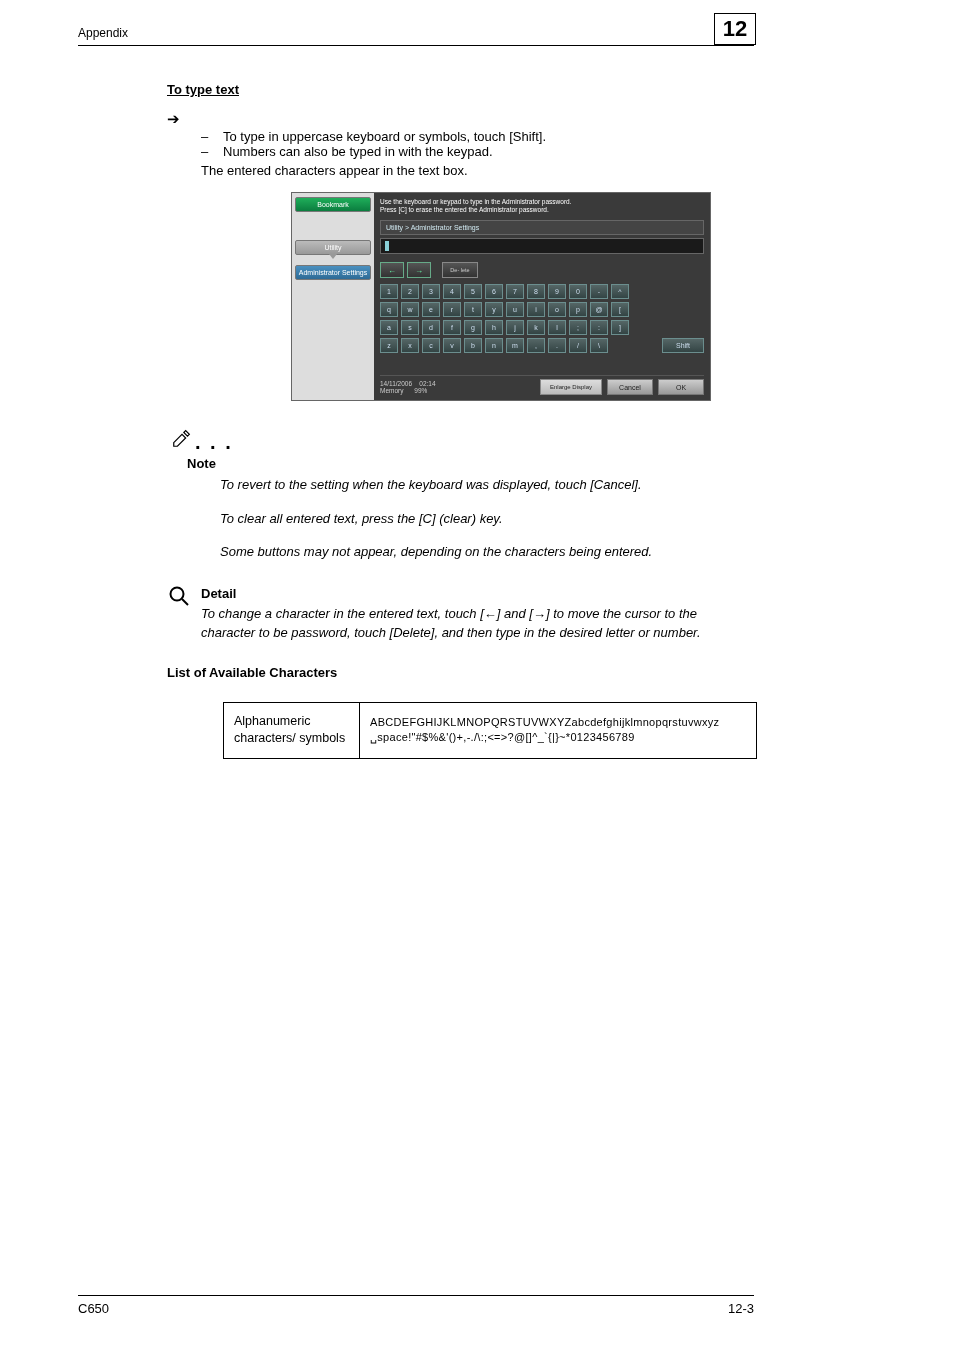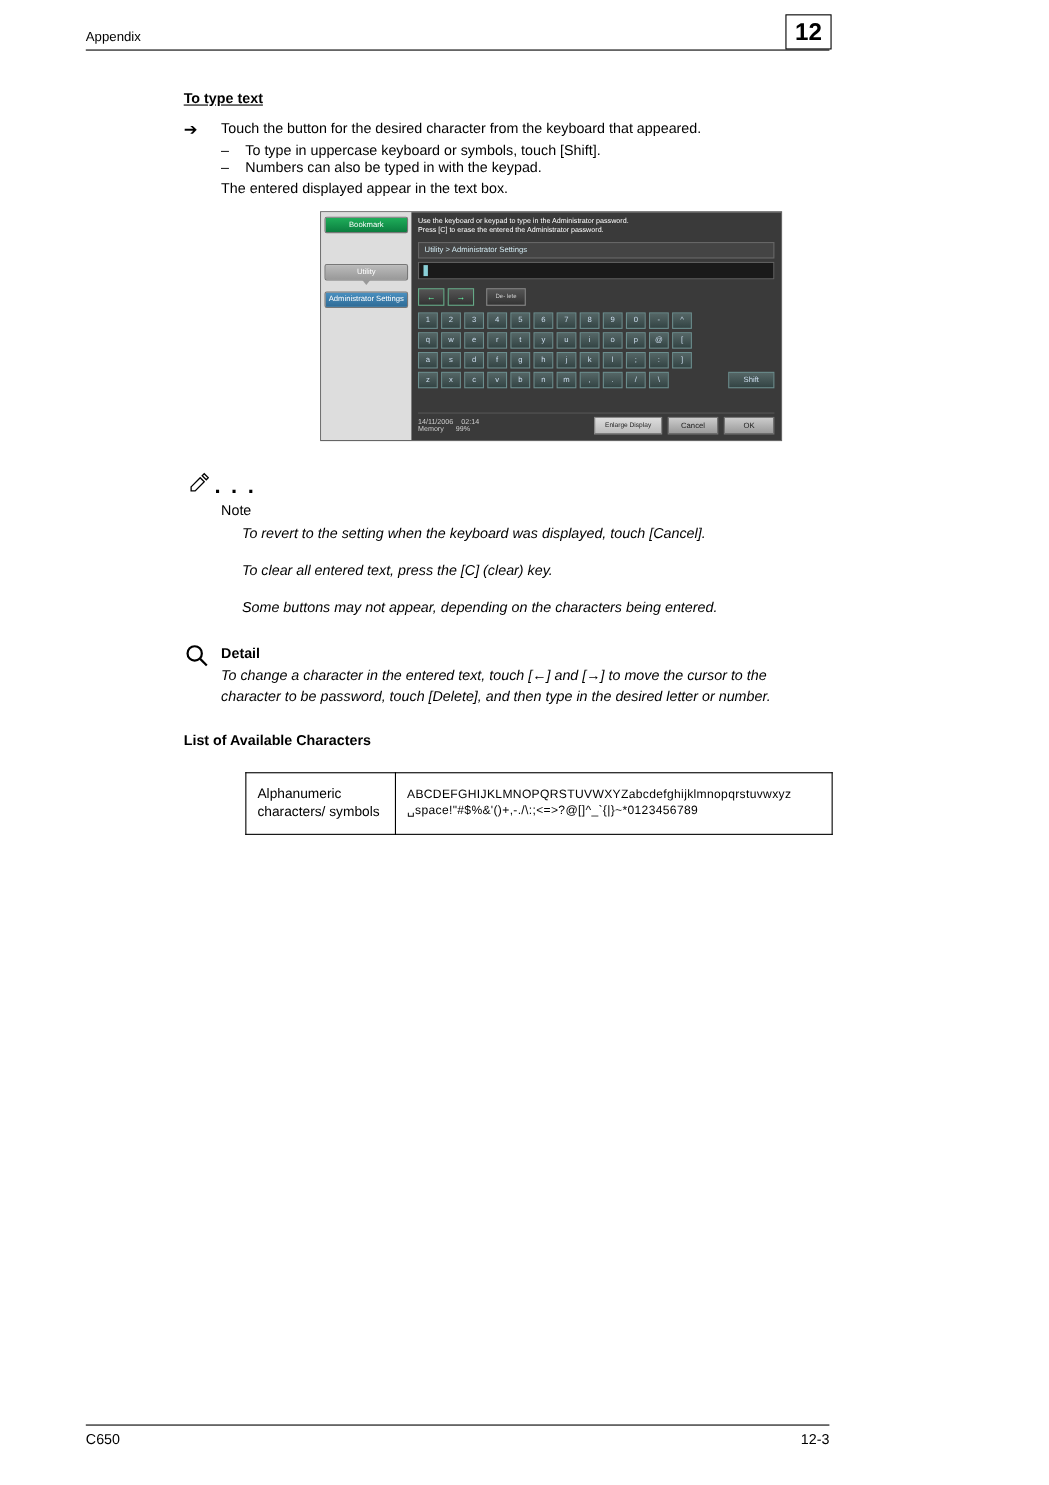--- a/index.html
+++ b/index.html
@@ -243,22 +243,22 @@
     margin-left: 5px;
   }
 
   .note-block { margin-top: 30px; }
   .note-dots {
     font-size: 20px;
     font-weight: bold;
     letter-spacing: 2px;
   }
   .note-label {
-    font-weight: normal;
-    margin: 2px 0 4px 34px;
+    font-weight: bold;
+    margin: 2px 0 4px 20px;
   }
   .note-body {
     margin-left: 53px;
     font-style: italic;
     line-height: 1.5;
   }
   .note-body p { margin: 0 0 14px 0; }
 
   .detail-block { margin-top: 18px; position: relative; }
   .detail-icon-wrap {
@@ -335,32 +335,31 @@
     <span>12</span>
   </div>
   <div class="header-line"></div>
 
   <div class="content">
 
     <div class="h2">To type text</div>
 
     <div class="arrow-row">
       <div class="arrow-sym">➔</div>
-      <div>Touch the button for the desired character from the keyboard that appeared.</div>
     </div>
     <div class="sub">
       <div class="dash-row">
         <div class="dash-sym">–</div>
         <div>To type in uppercase keyboard or symbols, touch [Shift].</div>
       </div>
       <div class="dash-row">
         <div class="dash-sym">–</div>
         <div>Numbers can also be typed in with the keypad.</div>
       </div>
-      <div style="margin-top:4px">The entered displayed appear in the text box.</div>
+      <div style="margin-top:4px">The entered characters appear in the text box.</div>
     </div>
 
     <div class="keyboard-img">
       <div class="kb-left">
         <div class="kb-chip green">Bookmark</div>
         <div class="kb-chip util">
           <span>Utility</span>
           <div style="position:absolute;bottom:-5px;left:50%;transform:translateX(-50%);width:0;height:0;border-left:4px solid transparent;border-right:4px solid transparent;border-top:5px solid #999"></div>
         </div>
         <div class="kb-chip admin" style="margin-top:10px">Administrator Settings</div>

